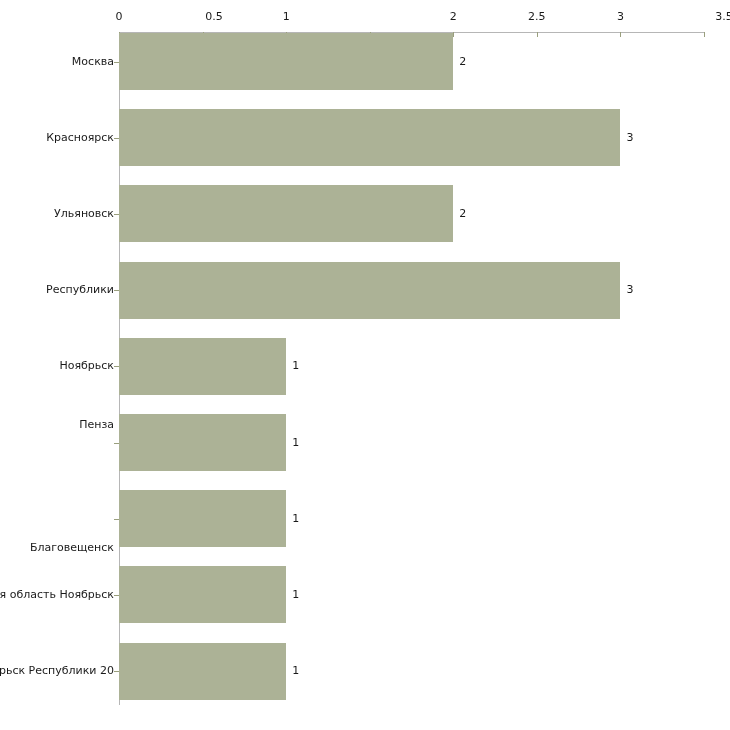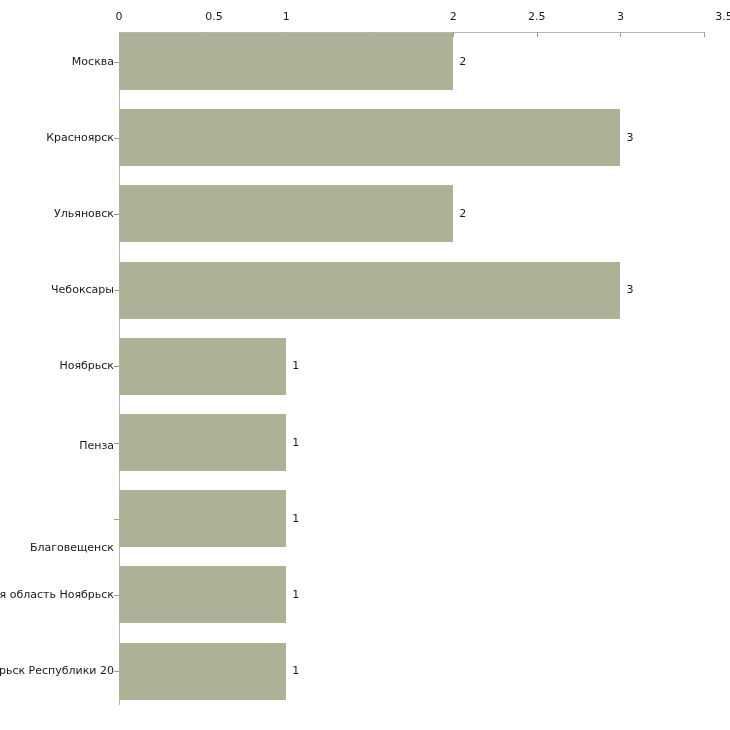--- a/index.html
+++ b/index.html
@@ -144,21 +144,21 @@
       <div class="bar-value" style="left: 292.143px; top: 512.7px;">1</div>
       <div class="bar" style="top: 566.4px; width: 167.143px; height: 57px;"></div>
       <div class="bar-value" style="left: 292.143px; top: 588.9px;">1</div>
       <div class="bar" style="top: 642.6px; width: 167.143px; height: 57px;"></div>
       <div class="bar-value" style="left: 292.143px; top: 665.1px;">1</div>
     </div>
   <div id="cat-labels">
       <div class="cat-label" style="top: 55.5px;">Москва</div>
       <div class="cat-label" style="top: 131.7px; text-align: right;">Красноярск</div>
       <div class="cat-label" style="top: 207.9px;">Ульяновск</div>
-      <div class="cat-label" style="top: 284.1px;">Чебоксары</div>
+      <div class="cat-label" style="top: 284.1px;">Республики</div>
       <div class="cat-label" style="top: 360.3px;">Ноябрьск</div>
-      <div class="cat-label" style="top: 440px;">Пенза</div>
+      <div class="cat-label" style="top: 419px;">Пенза</div>
       <div class="cat-label" style="top: 542px;">Благовещенск</div>
       <div class="cat-label" style="top: 588.9px;">кая область Ноябрьск</div>
       <div class="cat-label" style="top: 665.1px;">брьск Республики 20</div>
     </div>
 
 </div>
 
 </body></html>

